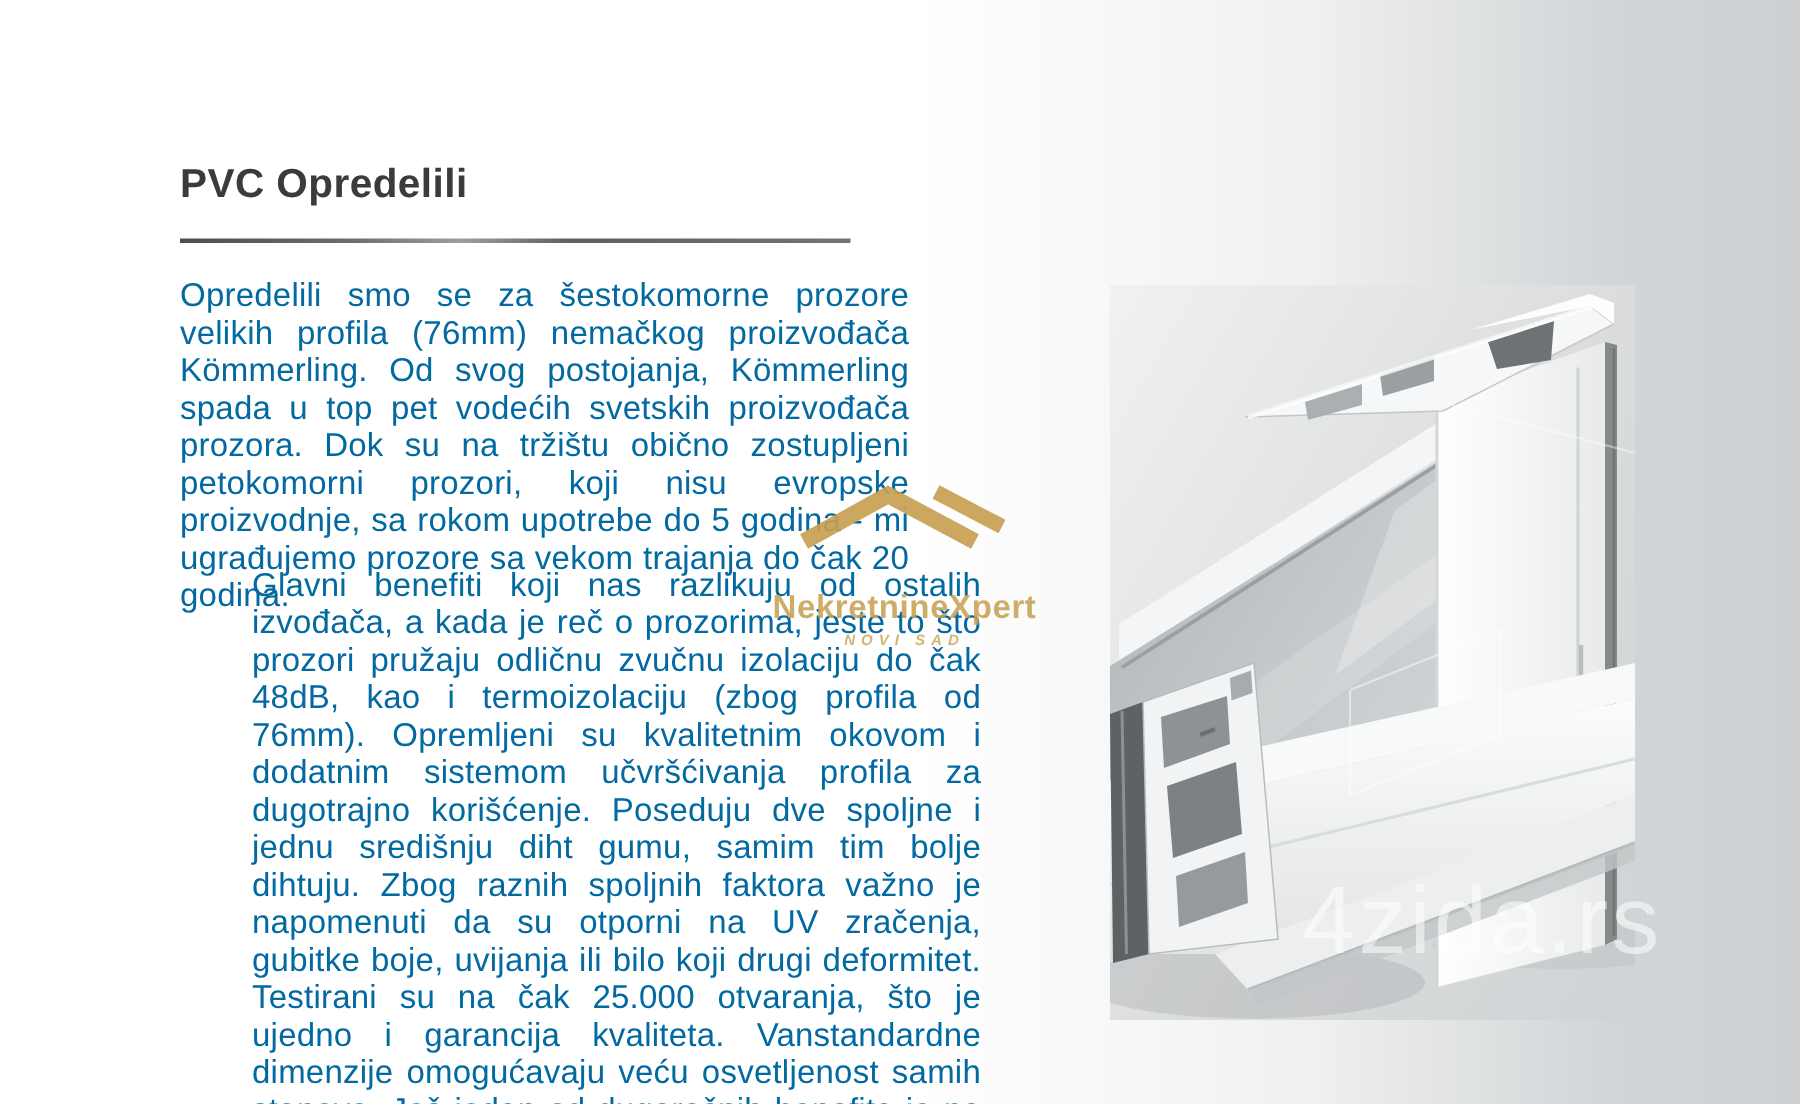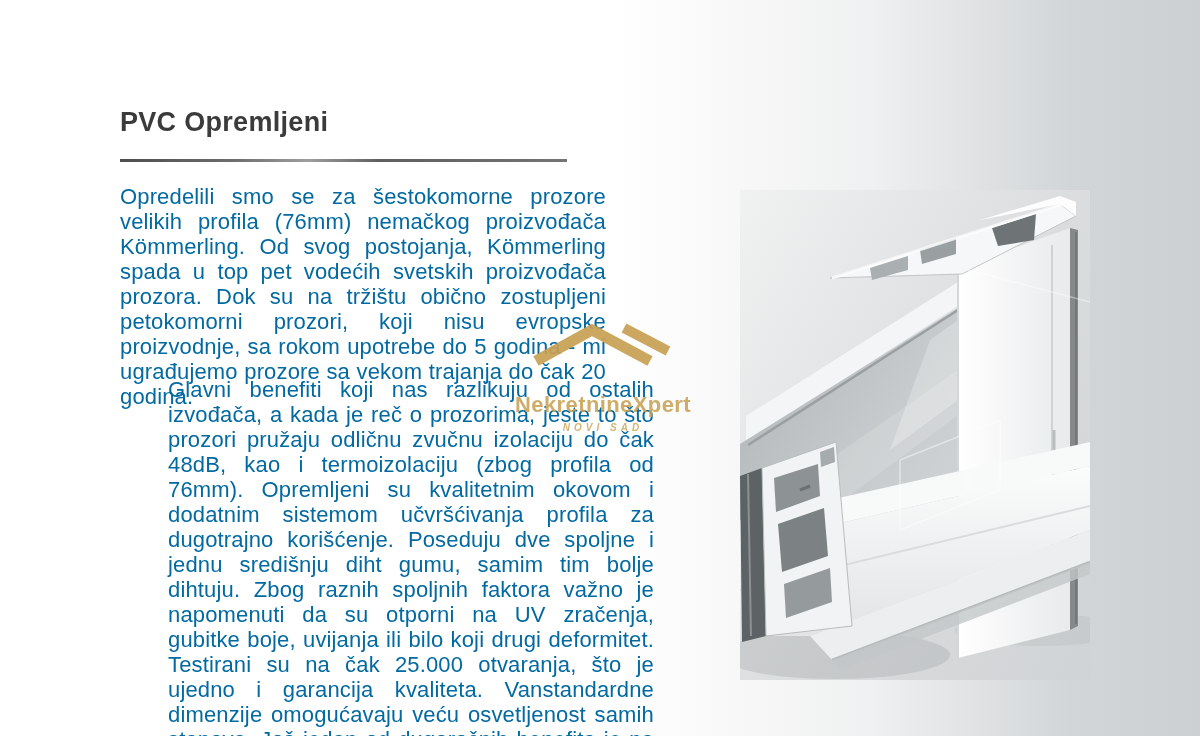--- a/index.html
+++ b/index.html
@@ -122,22 +122,23 @@
       <polygon points="44,394 90,378 92,412 46,428" fill="#959a9c"></polygon>
       <polygon points="80,262 94,257 95,272 81,277" fill="#a6acad"></polygon>
       <line x1="60" y1="300" x2="70" y2="296" stroke="#6b7172" stroke-width="3"></line>
 
       <polyline points="160,270 260,230 260,300 160,340 160,270" fill="none" stroke="#ffffff" stroke-width="1.5" opacity="0.45"></polyline>
       <line x1="228" y1="80" x2="350" y2="112" stroke="#ffffff" stroke-width="1.5" opacity="0.4"></line>
       <line x1="228" y1="118" x2="228" y2="300" stroke="#ffffff" stroke-width="1.5" opacity="0.35"></line>
     </svg>
   </div>
 
+  <div class="site-mark">4zida.rs</div>
 
-  <div class="headline">PVC Opremljeni</div>
+  <div class="headline">PVC Opredelili</div>
   <div class="rule"></div>
   <p class="para para-1">Opredelili smo se za šestokomorne prozore velikih profila (76mm) nemačkog proizvođača Kömmerling. Od svog postojanja, Kömmerling spada u top pet vodećih svetskih proizvođača prozora. Dok su na tržištu obično zostupljeni petokomorni prozori, koji nisu evropske proizvodnje, sa rokom upotrebe do 5 godina - mi ugrađujemo prozore sa vekom trajanja do čak 20 godina.</p>
   <p class="para para-2">Glavni benefiti koji nas razlikuju od ostalih izvođača, a kada je reč o prozorima, jeste to što prozori pružaju odličnu zvučnu izolaciju do čak 48dB, kao i termoizolaciju (zbog profila od 76mm). Opremljeni su kvalitetnim okovom i dodatnim sistemom učvršćivanja profila za dugotrajno korišćenje. Poseduju dve spoljne i jednu središnju diht gumu, samim tim bolje dihtuju. Zbog raznih spoljnih faktora važno je napomenuti da su otporni na UV zračenja, gubitke boje, uvijanja ili bilo koji drugi deformitet. Testirani su na čak 25.000 otvaranja, što je ujedno i garancija kvaliteta. Vanstandardne dimenzije omogućavaju veću osvetljenost samih stanova. Još jedan od dugoročnih benefita je na uštedi energije za oko 40%.</p>
 
   <div class="brand">
     <svg width="146" height="50" viewBox="0 0 146 50">
       <path d="M6,38 L62,7 L120,38" fill="none" stroke="rgba(200,160,82,0.92)" stroke-width="11"></path>
       <path d="M94,5 L138,28" fill="none" stroke="rgba(200,160,82,0.92)" stroke-width="10"></path>
     </svg>
     <div class="brand-name">NekretnineXpert</div>

